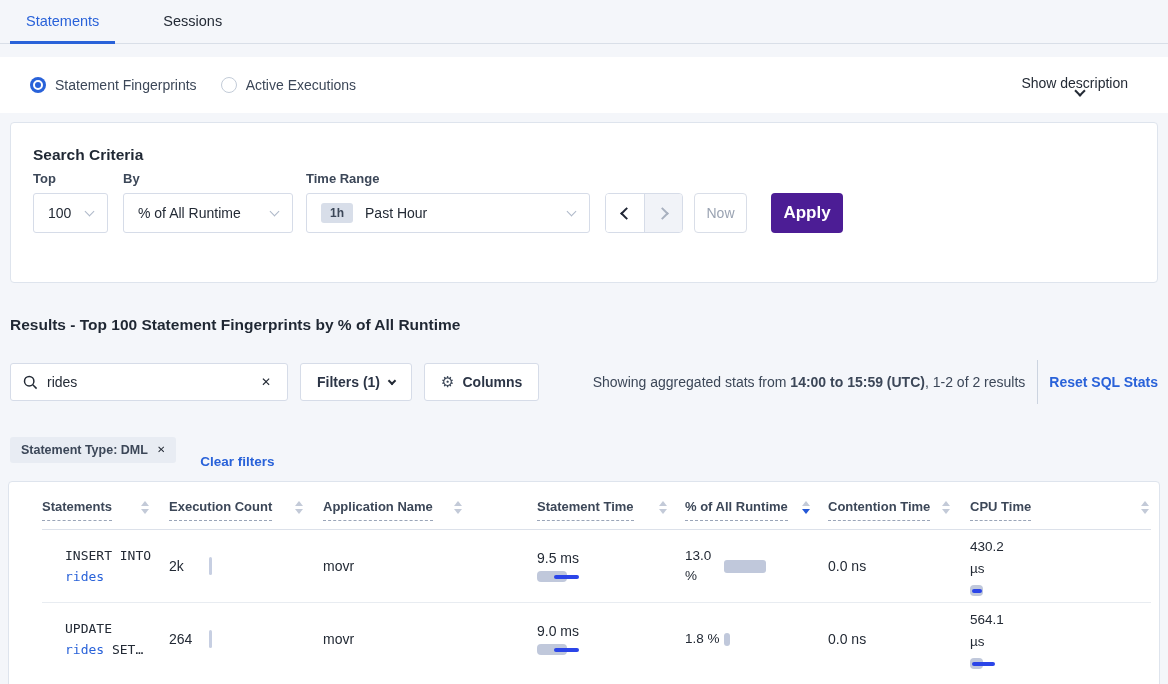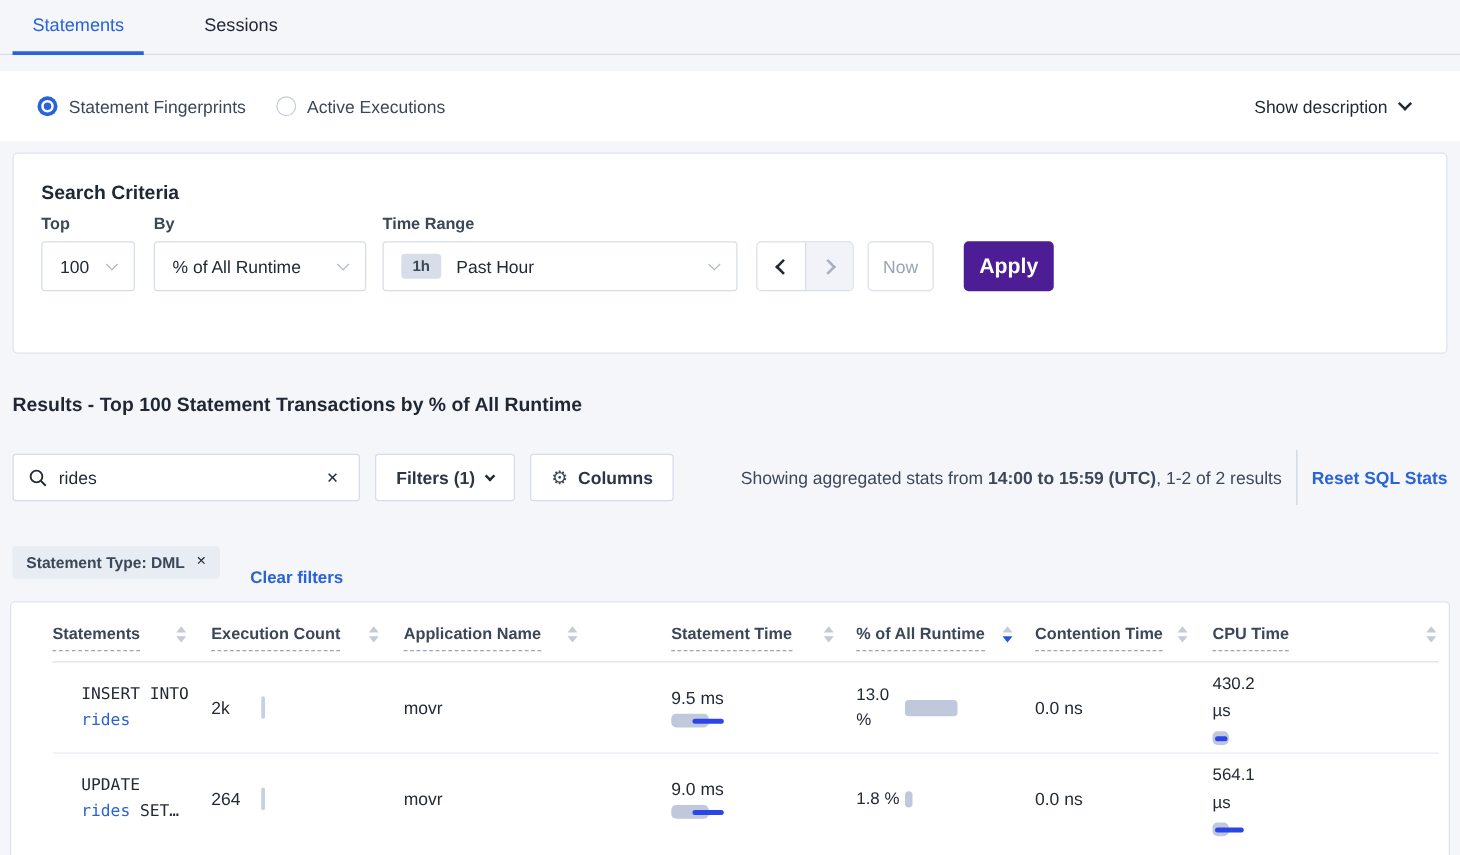--- a/index.html
+++ b/index.html
@@ -13,21 +13,21 @@
          color:#232a35; cursor:pointer; border-bottom:3px solid transparent; margin-bottom:-1px; }
   .tab.active { color:#2962d9; border-bottom-color:#2962d9; }
 
   
   .viewbar { margin-top:13px; height:56px; background:#fff; display:flex; align-items:center; padding:0 40px 0 30px; }
   .radio-opt { display:flex; align-items:center; margin-right:24px; cursor:pointer; }
   .radio-circle { width:16px; height:16px; border-radius:50%; border:1px solid #c3ccd8; background:#fff; position:relative; }
   .radio-opt.on .radio-circle { border:none; background:#2962d9; }
   .radio-opt.on .radio-circle::after { content:''; position:absolute; inset:3px; border-radius:50%; border:2.5px solid #fff; }
   .radio-label { margin-left:9px; font-size:14px; color:#3c4758; }
-  .show-desc { margin-left:auto; display:flex; align-items:center; font-size:14px; color:#232a35; cursor:pointer; }
+  .show-desc { margin-left:auto; display:flex; align-items:center; font-size:14px; color:#232a35; cursor:pointer;flex-direction:column; }
 
   .chev { display:inline-block; width:8px; height:8px; border-right:2px solid #232a35; border-bottom:2px solid #232a35;
           transform:rotate(45deg); margin-left:10px; margin-top:-4px; }
   .chev.light { border-color:#aeb8c9; width:7px; height:7px; border-width:1.5px; }
 
   
   .card { background:#fff; border:1px solid #dee4ed; border-radius:4px; }
   .search-card { margin:9px 10px 0; height:161px; padding:23px 22px 0; }
   .sc-title { font-size:15.5px; font-weight:700; color:#1f2733; }
   .sc-fields { display:flex; margin-top:7px; align-items:flex-end; }
@@ -173,21 +173,21 @@
           </button>
         <button>
             <span class="arrow next"></span>
           </button>
       </div>
       <button class="btn-now">Now</button>
       <button class="btn-apply">Apply</button>
     </div>
   </div>
 
-  <div class="results-heading">Results - Top 100 Statement Transactions by % of All Runtime</div>
+  <div class="results-heading">Results - Top 100 Statement Fingerprints by % of All Runtime</div>
 
   <div class="controls-row">
     <div class="search-box">
       <svg width="15" height="15" viewBox="0 0 15 15">
         <circle cx="6.2" cy="6.2" r="4.7" fill="none" stroke="#232a35" stroke-width="1.5"></circle>
         <line x1="9.8" y1="9.8" x2="13.6" y2="13.6" stroke="#232a35" stroke-width="1.5"></line>
       </svg>
       <input value="rides" style="">
       <span class="clear-x">✕</span>
     </div>

